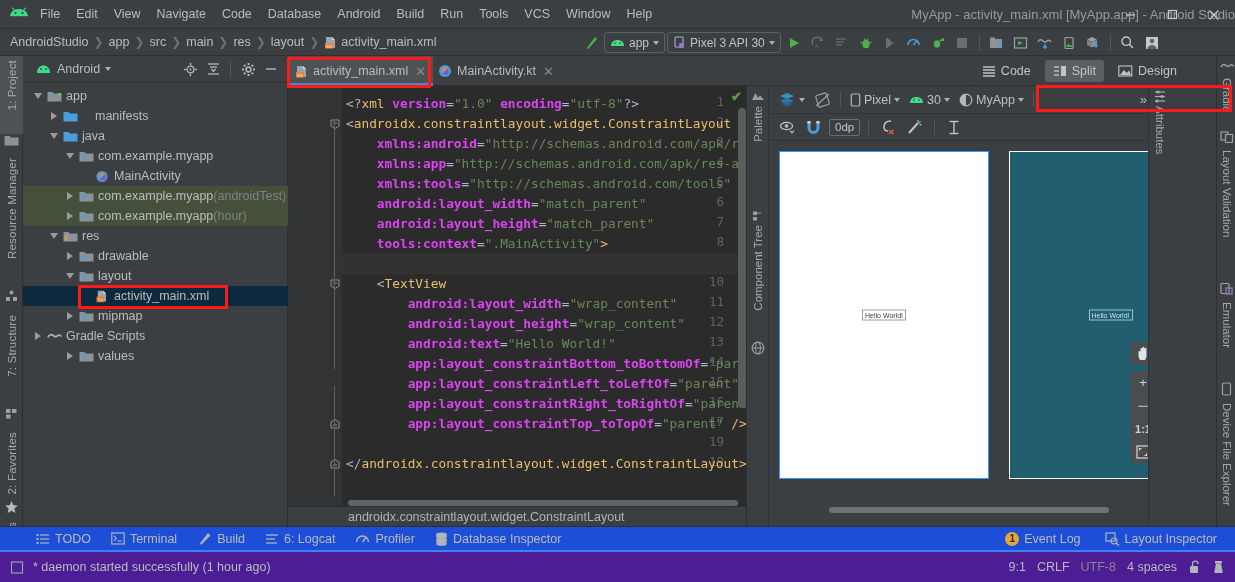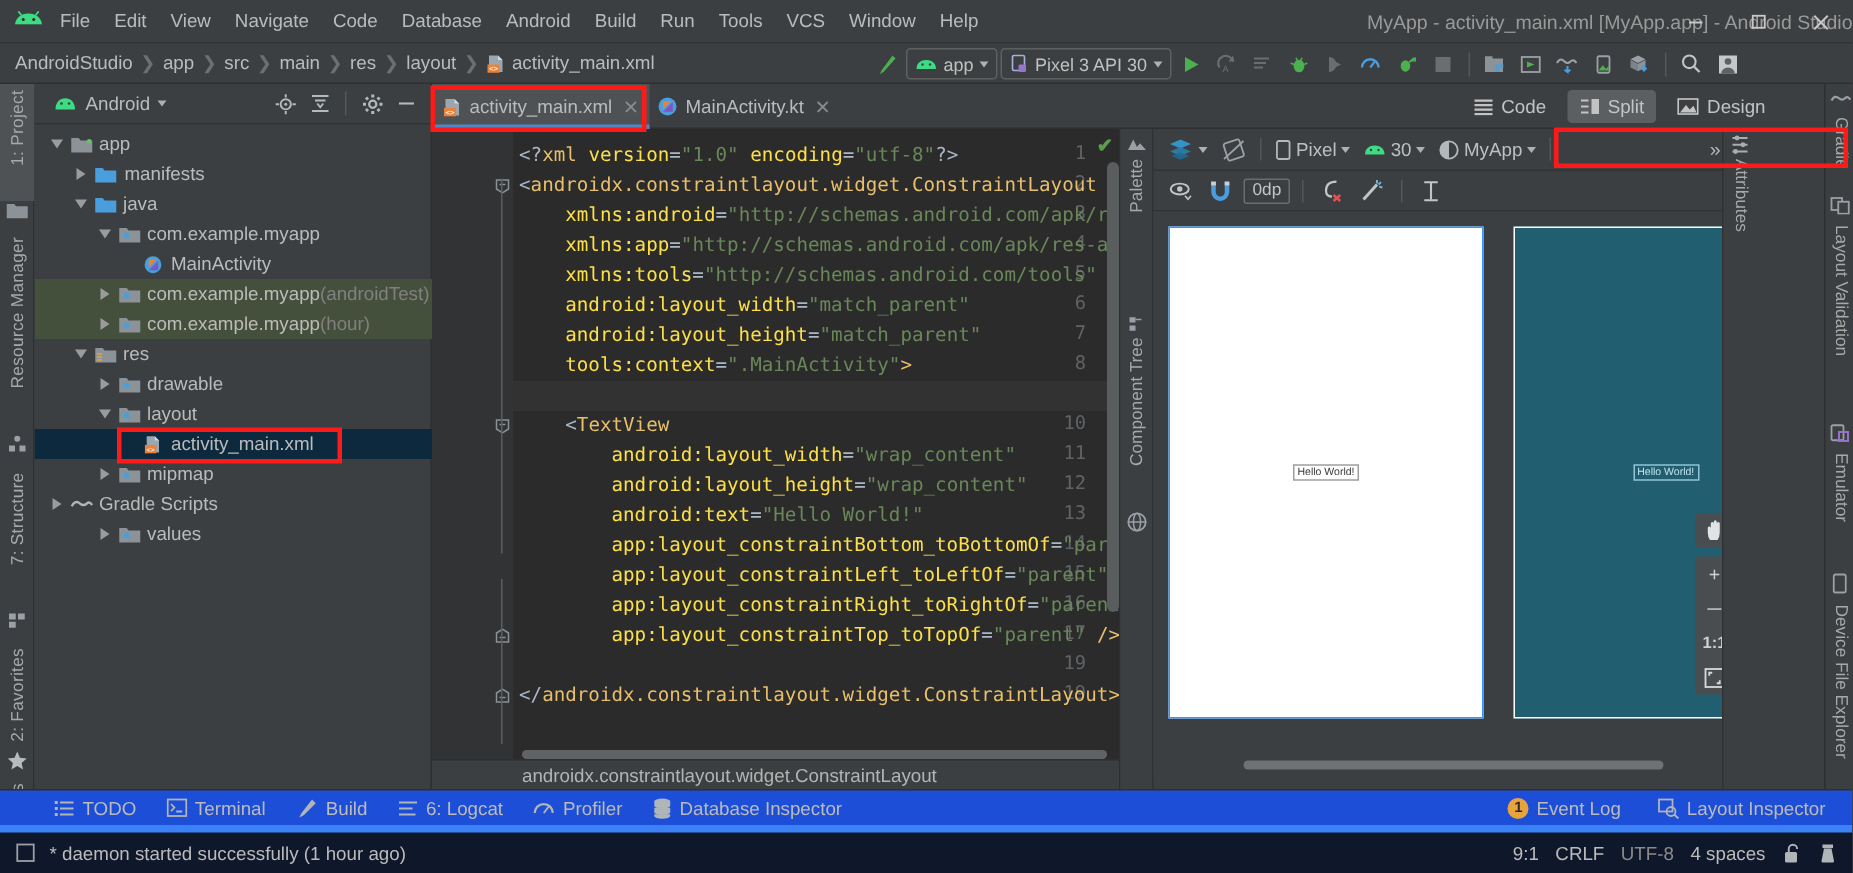--- a/index.html
+++ b/index.html
@@ -127,21 +127,21 @@
   .fold { position:absolute; left:42px; width:10px; height:10px; }
   .foldline { position:absolute; left:46px; width:1px; background:#5c5f61; }
   .codearea {
     position:absolute; left:54px; top:0; right:0; bottom:0;
     font-family:"DejaVu Sans Mono", monospace; font-size:12.8px; line-height:20px;
     white-space:pre; padding-top:0px;
   }
   .cl { position:absolute; left:4px; height:20px; line-height:20px; }
   .cl.cur { background:#323232; left:0; right:0; padding-left:4px; }
   .tag { color:#e8bf6a; }
-  .attr { color:#fde047; }
+  .attr { color:#d946ef;font-weight:bold; }
   .str { color:#6a8759; }
   .plain { color:#a9b7c6; }
   .punc { color:#a9b7c6; }
   .editor-scroll {
     position:absolute; right:0; top:22px; width:8px; height:300px; background:#5a5d5e; border-radius:4px;
   }
   .check-mark { position:absolute; right:4px; top:3px; color:#5a9e4b; font-size:13px; font-weight:bold; }
 
   .crumbbar {
     position:absolute; left:288px; top:506px; width:458px; height:20px;
@@ -247,21 +247,21 @@
              font-size:12.5px; color:#bbbbbb; }
   .tw-item:first-child { margin-left:26px; }
   .tw-right { margin-left:auto; display:flex; align-items:center; padding-right:8px; gap:4px; }
   .badge-num {
     width:14px;height:14px;border-radius:7px;background:#e8a33d;color:#2b2b2b;
     font-size:10px;display:flex;align-items:center;justify-content:center;font-weight:bold;
   }
 
   .statusbar {
     position:absolute; left:0; top:550px; width:1235px; height:32px;
-    background:#0f172a; border-top:5px solid #3b82f6;
+    background:#4c1d95; border-top:2px solid #3b82f6;
     display:flex; align-items:center;
   }
   .sb-left { display:flex; align-items:center; gap:8px; padding-left:10px; font-size:12.5px; color:#bbbbbb; }
   .sb-right { margin-left:auto; display:flex; align-items:center; gap:11px; padding-right:10px;
               font-size:12.5px; color:#bbbbbb; }
   .sb-dim { color:#8a8a8a; }
 
   
   .hl { position:absolute; border:3px solid #ff1a1a; pointer-events:none; z-index:30; }
   svg { display:block; }
@@ -581,21 +581,21 @@
         </div>
         <div class="trow" style="padding-left: 24px;">
           <span class="arrow closed">
             <i></i>
           </span>
           <span class="ticon">
             <svg width="15" height="13" viewBox="0 0 15 13">
               <path d="M0.5 2 h5 l1.2 1.6 h7.8 v8 h-14 z" fill="#4a9edd"></path>
             </svg>
           </span>
-          <span style="margin-left: 4px;">manifests</span>
+          <span style="margin-left: 16px;">manifests</span>
         </div>
         <div class="trow" style="padding-left: 24px;">
           <span class="arrow open">
             <i></i>
           </span>
           <span class="ticon">
             <svg width="15" height="13" viewBox="0 0 15 13">
               <path d="M0.5 2 h5 l1.2 1.6 h7.8 v8 h-14 z" fill="#4a9edd"></path>
             </svg>
           </span>

